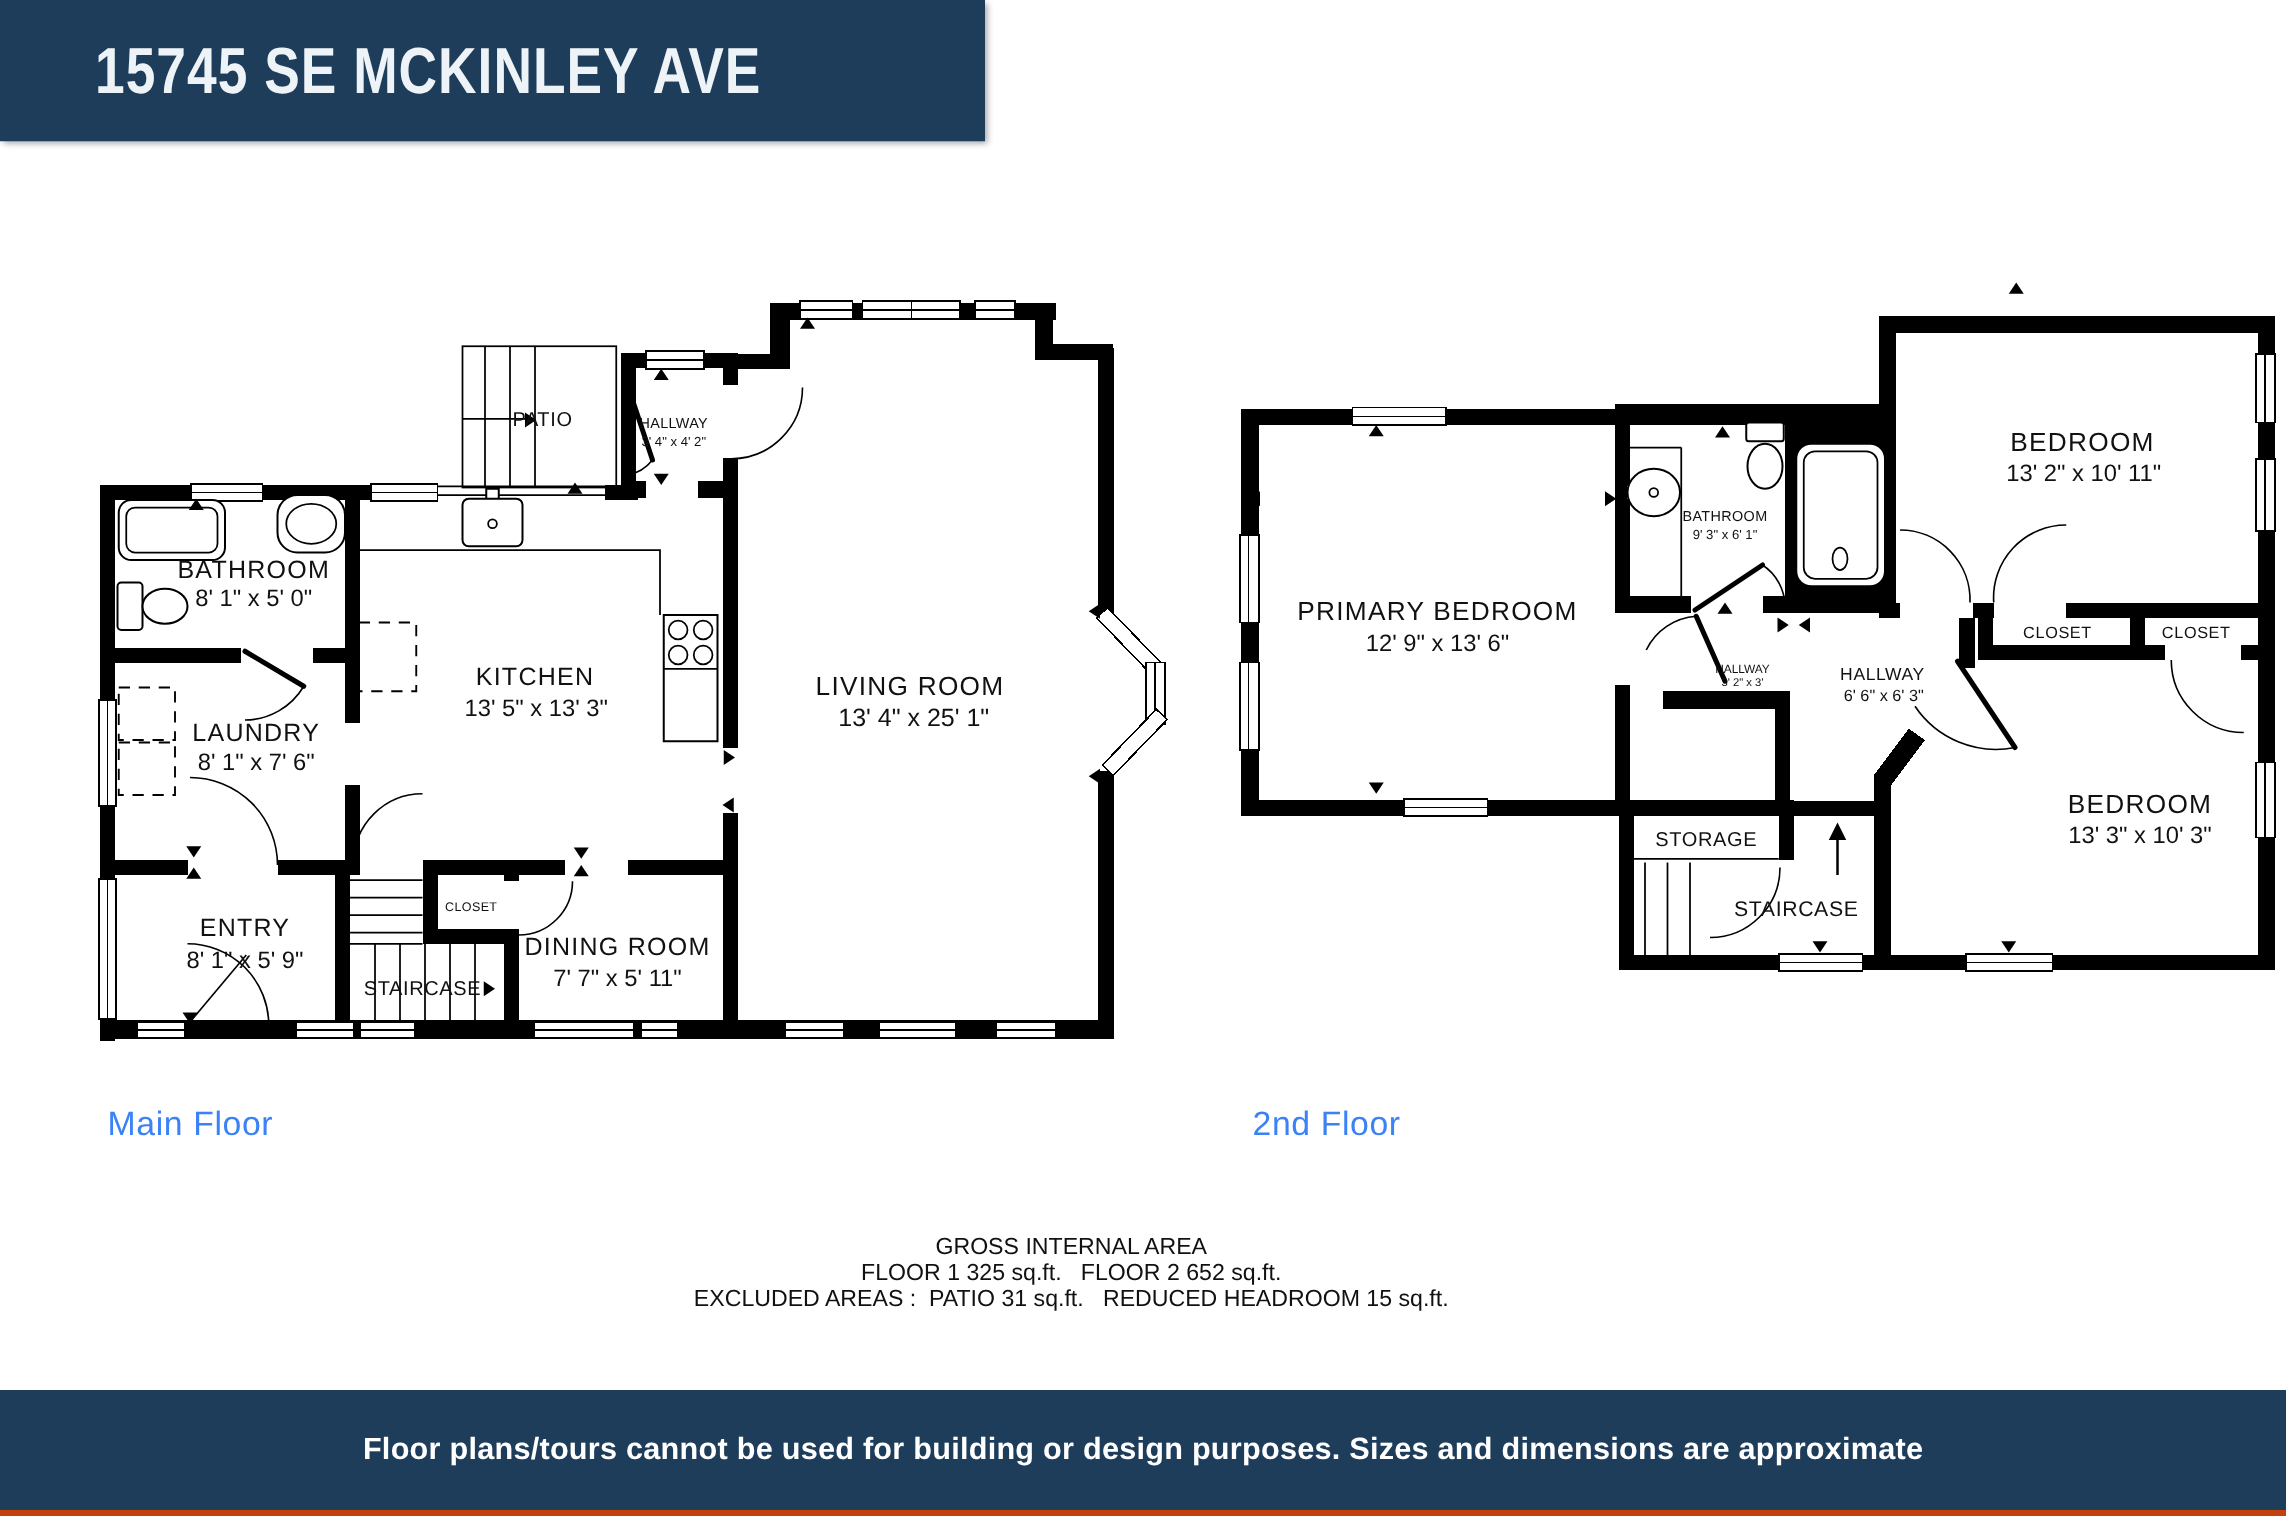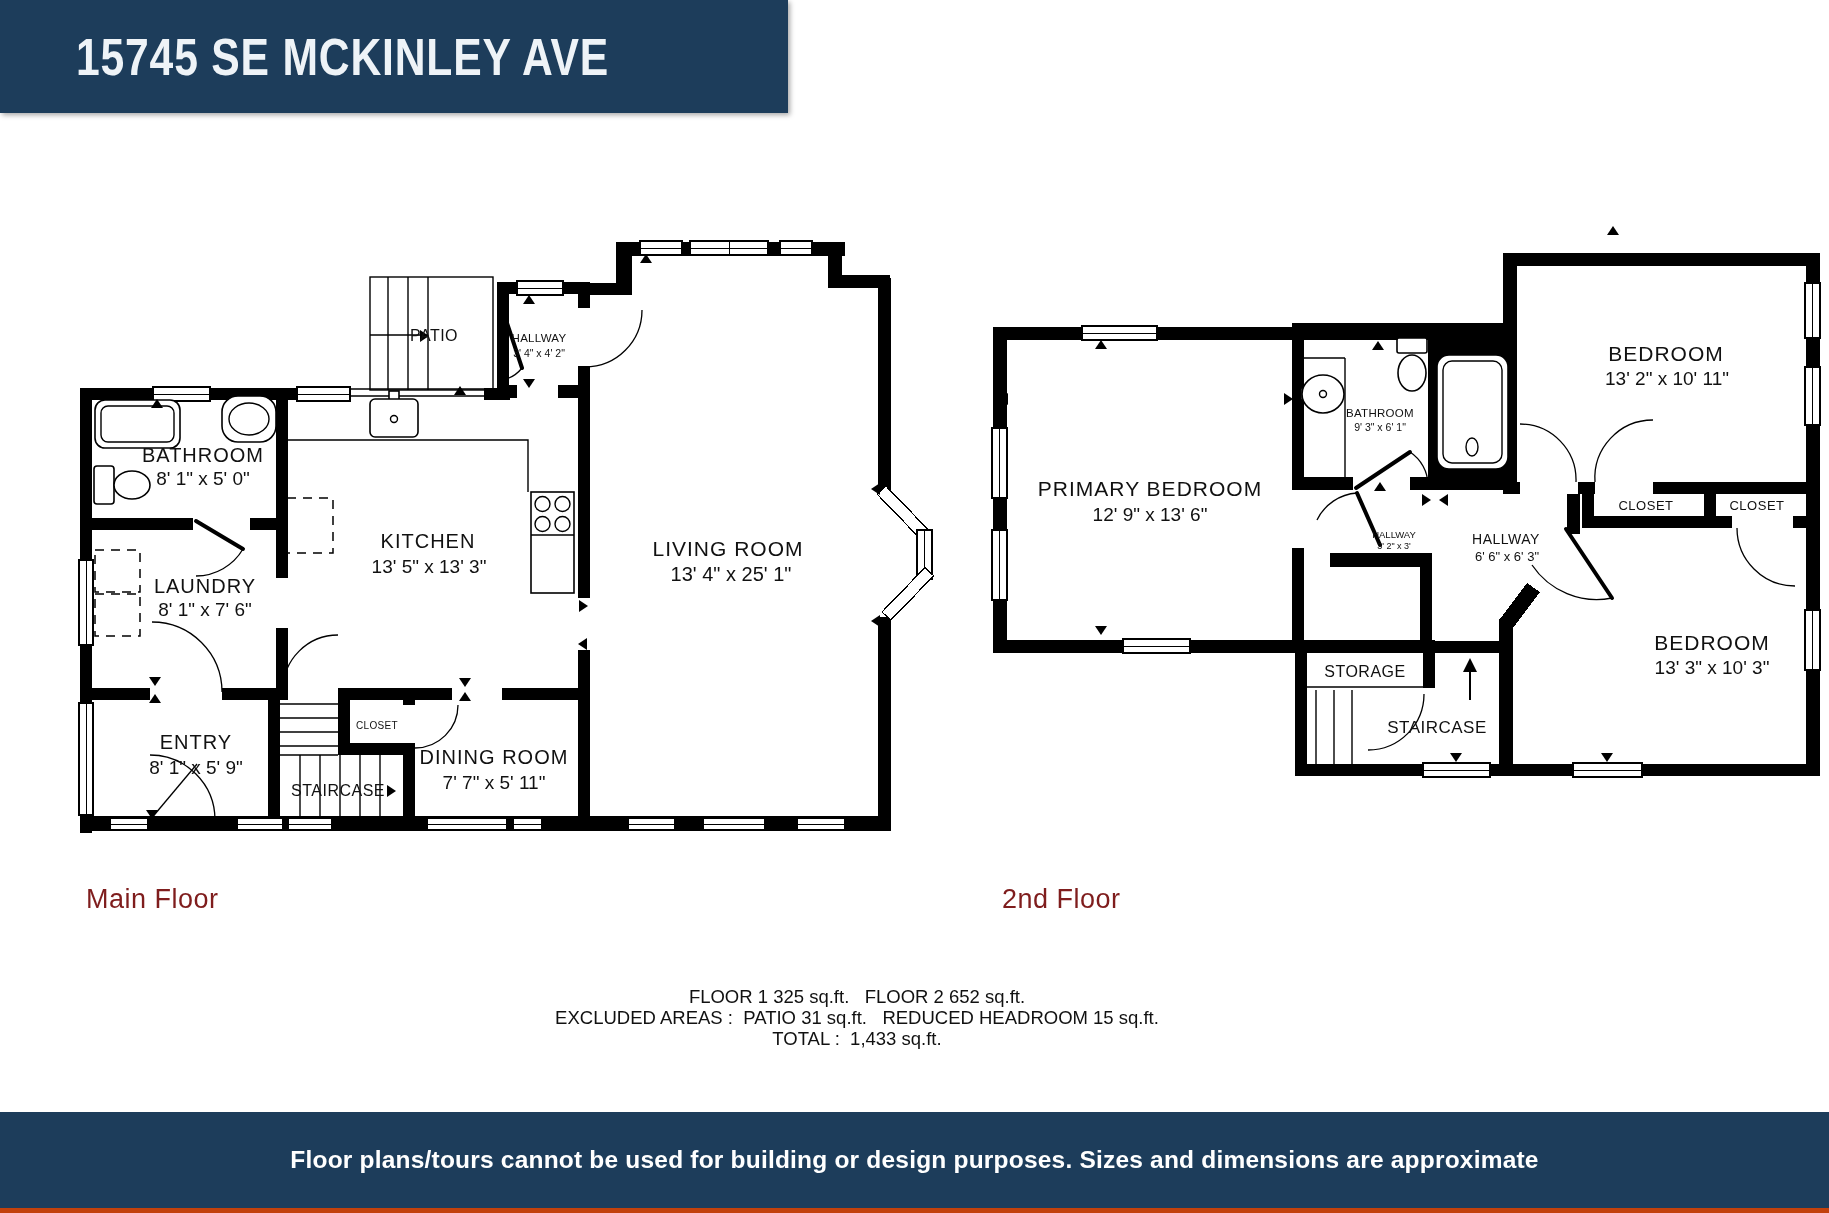--- a/index.html
+++ b/index.html
@@ -6,21 +6,21 @@
   body{font-family:"Liberation Sans",sans-serif;}
   #page{position:relative;width:1829px;height:1213px;background:#ffffff;overflow:hidden;}
 
   
   .banner{position:absolute;left:0;top:0;width:788px;height:113px;background:#1d3d5b;
           box-shadow:2px 2px 5px rgba(0,0,0,.35);display:flex;align-items:center;}
   .banner span{display:inline-block;margin-left:76px;color:#eef3f7;font-weight:bold;
                font-size:52px;letter-spacing:1px;transform:scaleX(.82);transform-origin:left center;white-space:nowrap;}
 
   
-  .floorcap{position:absolute;top:884px;font-size:27px;color:#7f1d1d;letter-spacing:.5px;}
+  .floorcap{position:absolute;top:884px;font-size:27px;color:#3b82f6;letter-spacing:.5px;}
   .floorcap.main{left:86px;}
   .floorcap.second{left:1002px;}
 
   
   .summary{position:absolute;left:357px;top:986px;width:1000px;text-align:center;color:#111;}
   .summary div{font-size:18.5px;line-height:21px;white-space:pre;}
 
   
   .disclaimer{position:absolute;left:0;top:1112px;width:1829px;height:96px;background:#1d3d5b;
               border-bottom:5px solid #c2410c;display:flex;align-items:center;justify-content:center;}
@@ -378,22 +378,22 @@
         <text class="r1" x="1712" y="650" style="font-size:21px">BEDROOM</text>
         <text class="r2" x="1712" y="674">13' 3" x 10' 3"</text>
       </g>
     </g>
   </svg>
 
   <div class="floorcap main">Main Floor</div>
   <div class="floorcap second">2nd Floor</div>
 
   <div class="summary">
+    <div>GROSS INTERNAL AREA</div>
     <div>FLOOR 1 325 sq.ft.   FLOOR 2 652 sq.ft.</div>
     <div>EXCLUDED AREAS :  PATIO 31 sq.ft.   REDUCED HEADROOM 15 sq.ft.</div>
-    <div>TOTAL :  1,433 sq.ft.</div>
   </div>
 
   <div class="disclaimer">
     <span>Floor plans/tours cannot be used for building or design purposes. Sizes and dimensions are approximate</span>
   </div>
 
 </div>
 
 </body></html>

